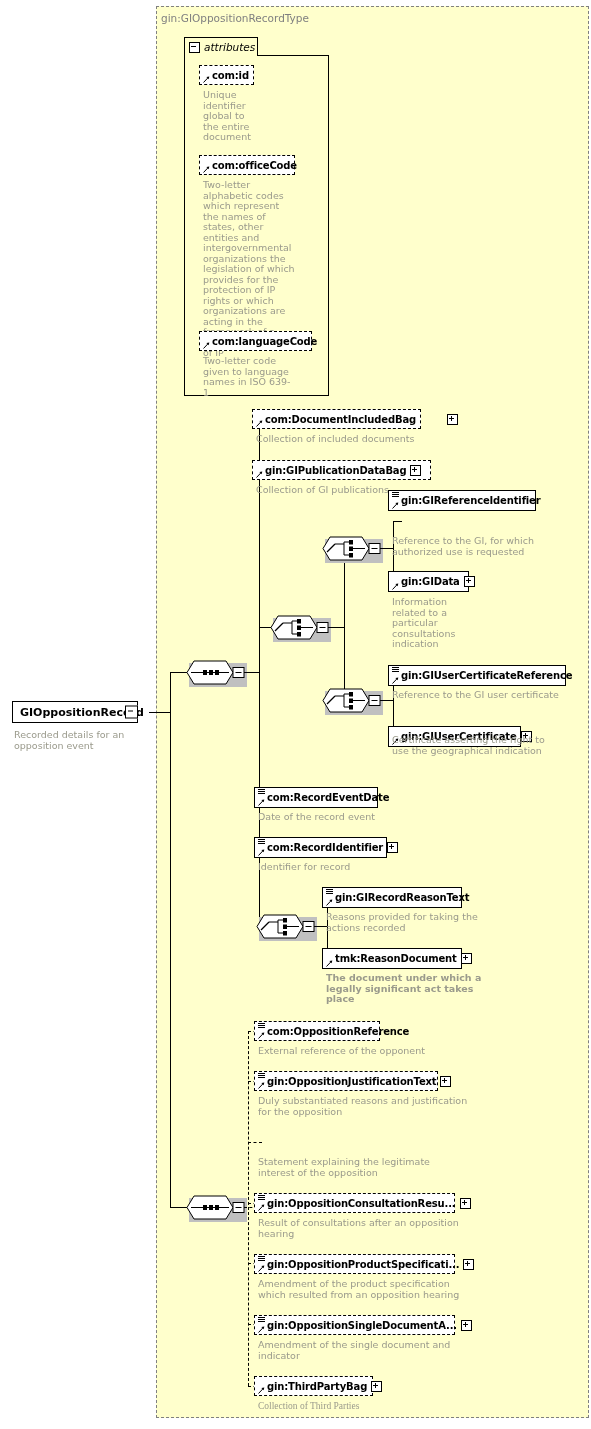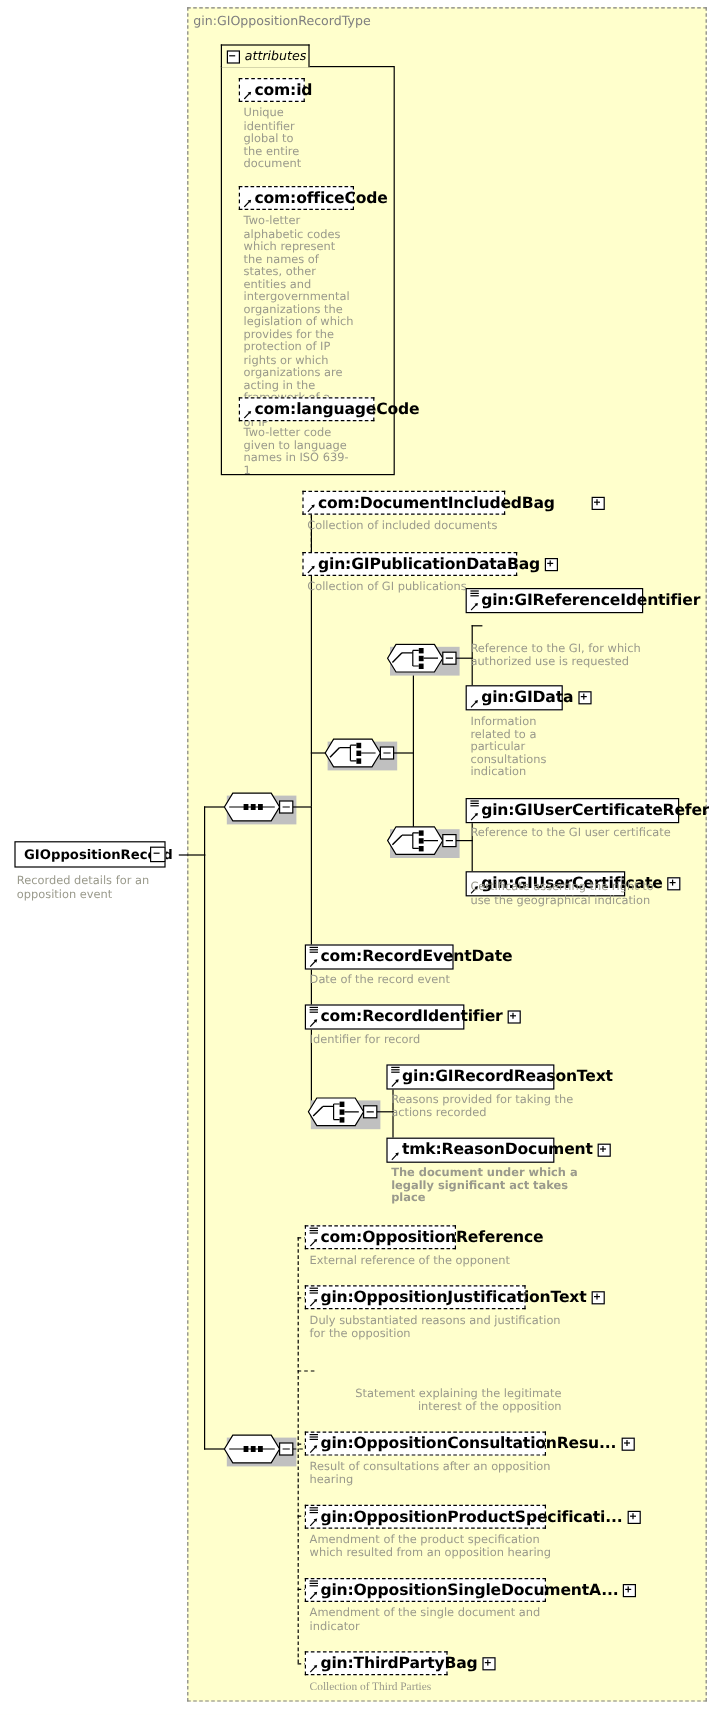--- a/index.html
+++ b/index.html
@@ -26,21 +26,21 @@
       background:#fff;position:relative;flex:none;}
   .pm::before{content:"";position:absolute;left:1px;top:3px;width:5px;height:1px;background:#000;}
 
   
   .node{position:absolute;box-sizing:border-box;background:#ffffff;
         display:flex;align-items:center;white-space:nowrap;}
   .node .shadow{position:absolute;left:3px;top:3px;right:-3px;bottom:-3px;
                 background:#c0c0c0;z-index:-1;}
   .node-solid{border:1px solid #000;}
   .node-dashed{border:1px dashed #000;}
-  .node-lbl{font-size:13px;font-weight:bold;color:#000;
+  .node-lbl{font-size:10px;font-weight:bold;color:#000;
             font-family:"DejaVu Sans","Liberation Sans",sans-serif;
             letter-spacing:-0.15px;}
   .ann{position:absolute;left:3px;top:1px;width:7px;height:6px;}
   .ann i{display:block;height:1px;background:#000;margin-bottom:1px;}
   .arrow{position:absolute;left:3px;bottom:1px;width:7px;height:7px;}
   .arrow svg{display:block;}
   .nplus{display:inline-block;width:9px;height:9px;border:1px solid #000;
          background:#fff;position:relative;flex:none;margin-left:4px;}
   .nplus::before{content:"";position:absolute;left:1px;top:3px;width:5px;height:1px;background:#000;}
   .nplus::after{content:"";position:absolute;left:3px;top:1px;width:1px;height:5px;background:#000;}
@@ -463,21 +463,21 @@
       <svg width="7" height="7" viewBox="0 0 7 7">
           <path d="M0.5 6.5 L5.5 1.2" stroke="#000" stroke-width="1" fill="none"></path>
           <path d="M6.3 0.4 L3.4 1.1 L5.6 3.3 Z" fill="#000"></path>
         </svg>
     </span>
     <span class="node-lbl">gin:OppositionJustificationText</span>
     <span class="nplus"></span>
   </div>
   <div class="doc w200" style="left:258px;top:1096px;">Duly substantiated reasons and justification for the opposition</div>
 
-  <div class="doc w200" style="left:258px;top:1157px;text-align:right;">Statement explaining the legitimate interest of the opposition</div>
+  <div class="doc w200" style="left:258px;top:1157px;">Statement explaining the legitimate interest of the opposition</div>
 
   <div class="node node-dashed" style="left:254px;top:1193px;width:201px;height:20px;padding-left:12px;">
     <span class="shadow"></span>
     <span class="ann">
         <i></i>
         <i></i>
         <i></i>
       </span>
     <span class="arrow">
       <svg width="7" height="7" viewBox="0 0 7 7">

